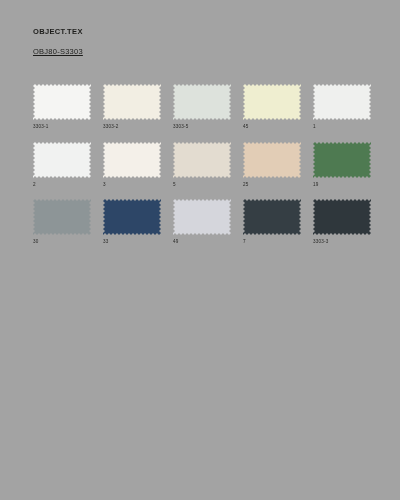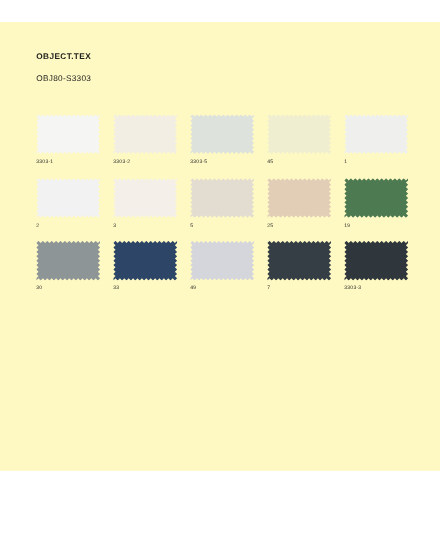--- a/index.html
+++ b/index.html
@@ -12,24 +12,23 @@
     width: 400px;
     height: 500px;
     overflow: hidden;
     font-family: "Liberation Sans", sans-serif;
     -webkit-font-smoothing: antialiased;
   }
 
   .page {
     position: relative;
     width: 400px;
-    height: 408px;
-    background: #fef9c3;
+    height: 500px;
+    background: #a3a3a3;
     box-sizing: border-box;
-    margin-top: 20px;
   }
 
   
   .header {
     position: absolute;
     left: 33px;
     top: 28px;
   }
   .brand-title {
     font-size: 7.5px;
@@ -39,20 +38,21 @@
     line-height: 1;
     margin: 0;
   }
   .ref-code {
     font-size: 7.5px;
     font-weight: normal;
     letter-spacing: 0.25px;
     color: #1d1d1b;
     line-height: 1;
     margin: 12px 0 0 0;
+    text-decoration: underline;
   }
 
   
   .swatch-grid {
     position: absolute;
     left: 33px;
     top: 84px;
     width: 340px;
     display: grid;
     grid-template-columns: repeat(5, 58px);

